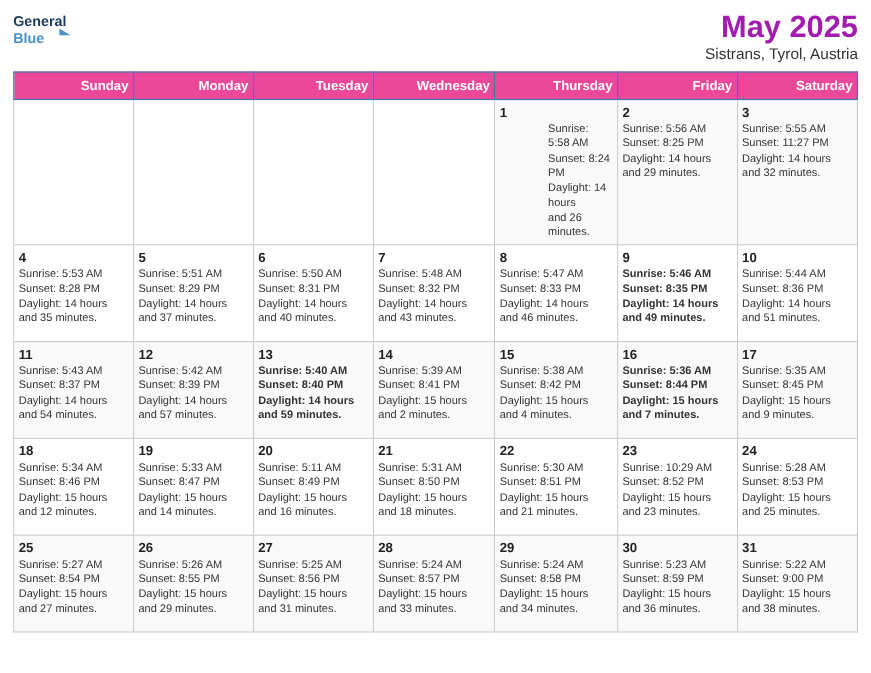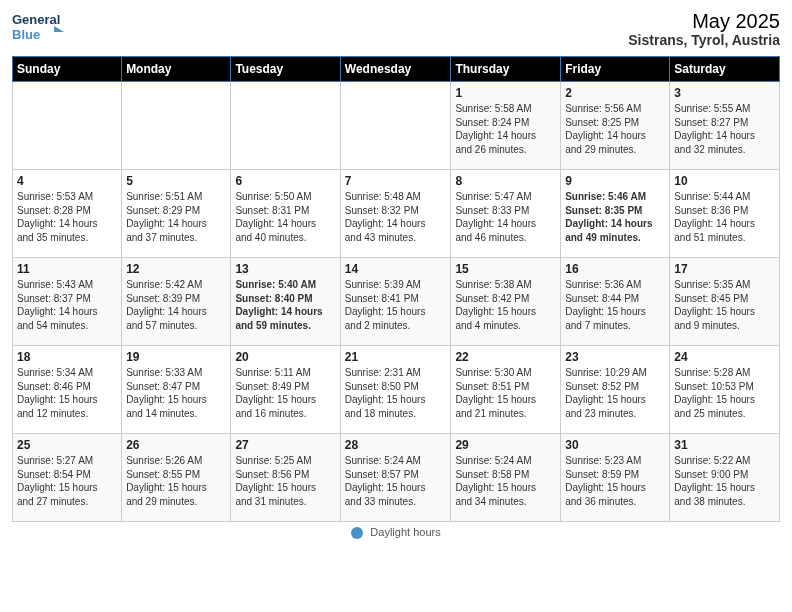--- a/index.html
+++ b/index.html
@@ -27,40 +27,39 @@
       gap: 4px;
     }
     .logo-icon {
       width: 28px;
       height: 28px;
     }
     .title-block {
       text-align: right;
     }
     .main-title {
-      font-size: 20px;
-      font-weight: normal;
-      color: #000000;
+      font-size: 28px;
+      font-weight: bold;
+      color: #a21caf;
       line-height: 1.1;
     }
     .subtitle {
       font-size: 14px;
       color: #333;
-      font-weight: bold;
     }
     .calendar {
       width: 100%;
       border-collapse: collapse;
       font-size: 10.5px;
     }
     .calendar thead th {
-      background: #000000;
+      background: #ec4899;
       color: #fff;
       padding: 5px 4px;
-      text-align: left;
+      text-align: right;
       font-size: 12px;
       font-weight: bold;
       border: 1px solid #3a7ab4;
     }
     .calendar tbody td {
       vertical-align: top;
       border: 1px solid #ccc;
       padding: 4px 4px 3px 4px;
       width: 113px;
       height: 88px;
@@ -130,36 +129,36 @@
         </tr>
     </thead>
     <tbody id="calendar-body">
     <tr>
           <td class="empty-cell"></td>
           <td class="empty-cell"></td>
           <td class="empty-cell"></td>
           <td class="empty-cell"></td>
           <td>
             <div class="day-number">1</div>
-            <div class="day-info" style="white-space: pre-line;">Sunrise: 5:58 AM
+            <div class="day-info" style="white-space: pre-line; margin-left: 44px;">Sunrise: 5:58 AM
 Sunset: 8:24 PM
 Daylight: 14 hours
 and 26 minutes.</div>
           </td>
           <td>
             <div class="day-number">2</div>
             <div class="day-info" style="white-space: pre-line;">Sunrise: 5:56 AM
 Sunset: 8:25 PM
 Daylight: 14 hours
 and 29 minutes.</div>
           </td>
           <td>
             <div class="day-number">3</div>
             <div class="day-info" style="white-space: pre-line;">Sunrise: 5:55 AM
-Sunset: 8:27 PM
+Sunset: 11:27 PM
 Daylight: 14 hours
 and 32 minutes.</div>
           </td>
         </tr>
         <tr>
           <td>
             <div class="day-number">4</div>
             <div class="day-info" style="white-space: pre-line;">Sunrise: 5:53 AM
 Sunset: 8:28 PM
 Daylight: 14 hours
@@ -239,21 +238,21 @@
           </td>
           <td>
             <div class="day-number">15</div>
             <div class="day-info" style="white-space: pre-line;">Sunrise: 5:38 AM
 Sunset: 8:42 PM
 Daylight: 15 hours
 and 4 minutes.</div>
           </td>
           <td>
             <div class="day-number">16</div>
-            <div class="day-info" style="white-space: pre-line;">Sunrise: 5:36 AM
+            <div class="day-info" style="white-space: pre-line; font-weight: bold;">Sunrise: 5:36 AM
 Sunset: 8:44 PM
 Daylight: 15 hours
 and 7 minutes.</div>
           </td>
           <td>
             <div class="day-number">17</div>
             <div class="day-info" style="white-space: pre-line;">Sunrise: 5:35 AM
 Sunset: 8:45 PM
 Daylight: 15 hours
 and 9 minutes.</div>
@@ -276,21 +275,21 @@
           </td>
           <td>
             <div class="day-number">20</div>
             <div class="day-info" style="white-space: pre-line;">Sunrise: 5:11 AM
 Sunset: 8:49 PM
 Daylight: 15 hours
 and 16 minutes.</div>
           </td>
           <td>
             <div class="day-number">21</div>
-            <div class="day-info" style="white-space: pre-line;">Sunrise: 2:31 AM
+            <div class="day-info" style="white-space: pre-line;">Sunrise: 5:31 AM
 Sunset: 8:50 PM
 Daylight: 15 hours
 and 18 minutes.</div>
           </td>
           <td>
             <div class="day-number">22</div>
             <div class="day-info" style="white-space: pre-line;">Sunrise: 5:30 AM
 Sunset: 8:51 PM
 Daylight: 15 hours
 and 21 minutes.</div>
@@ -298,21 +297,21 @@
           <td>
             <div class="day-number">23</div>
             <div class="day-info" style="white-space: pre-line;">Sunrise: 10:29 AM
 Sunset: 8:52 PM
 Daylight: 15 hours
 and 23 minutes.</div>
           </td>
           <td>
             <div class="day-number">24</div>
             <div class="day-info" style="white-space: pre-line;">Sunrise: 5:28 AM
-Sunset: 10:53 PM
+Sunset: 8:53 PM
 Daylight: 15 hours
 and 25 minutes.</div>
           </td>
         </tr>
         <tr>
           <td>
             <div class="day-number">25</div>
             <div class="day-info" style="white-space: pre-line;">Sunrise: 5:27 AM
 Sunset: 8:54 PM
 Daylight: 15 hours
@@ -357,17 +356,13 @@
             <div class="day-number">31</div>
             <div class="day-info" style="white-space: pre-line;">Sunrise: 5:22 AM
 Sunset: 9:00 PM
 Daylight: 15 hours
 and 38 minutes.</div>
           </td>
         </tr>
       </tbody>
   </table>
 
-  <div class="footer">
-    <span class="footer-dot"></span>
-    <span>Daylight hours</span>
-  </div>
 </div>
 
 </body></html>

